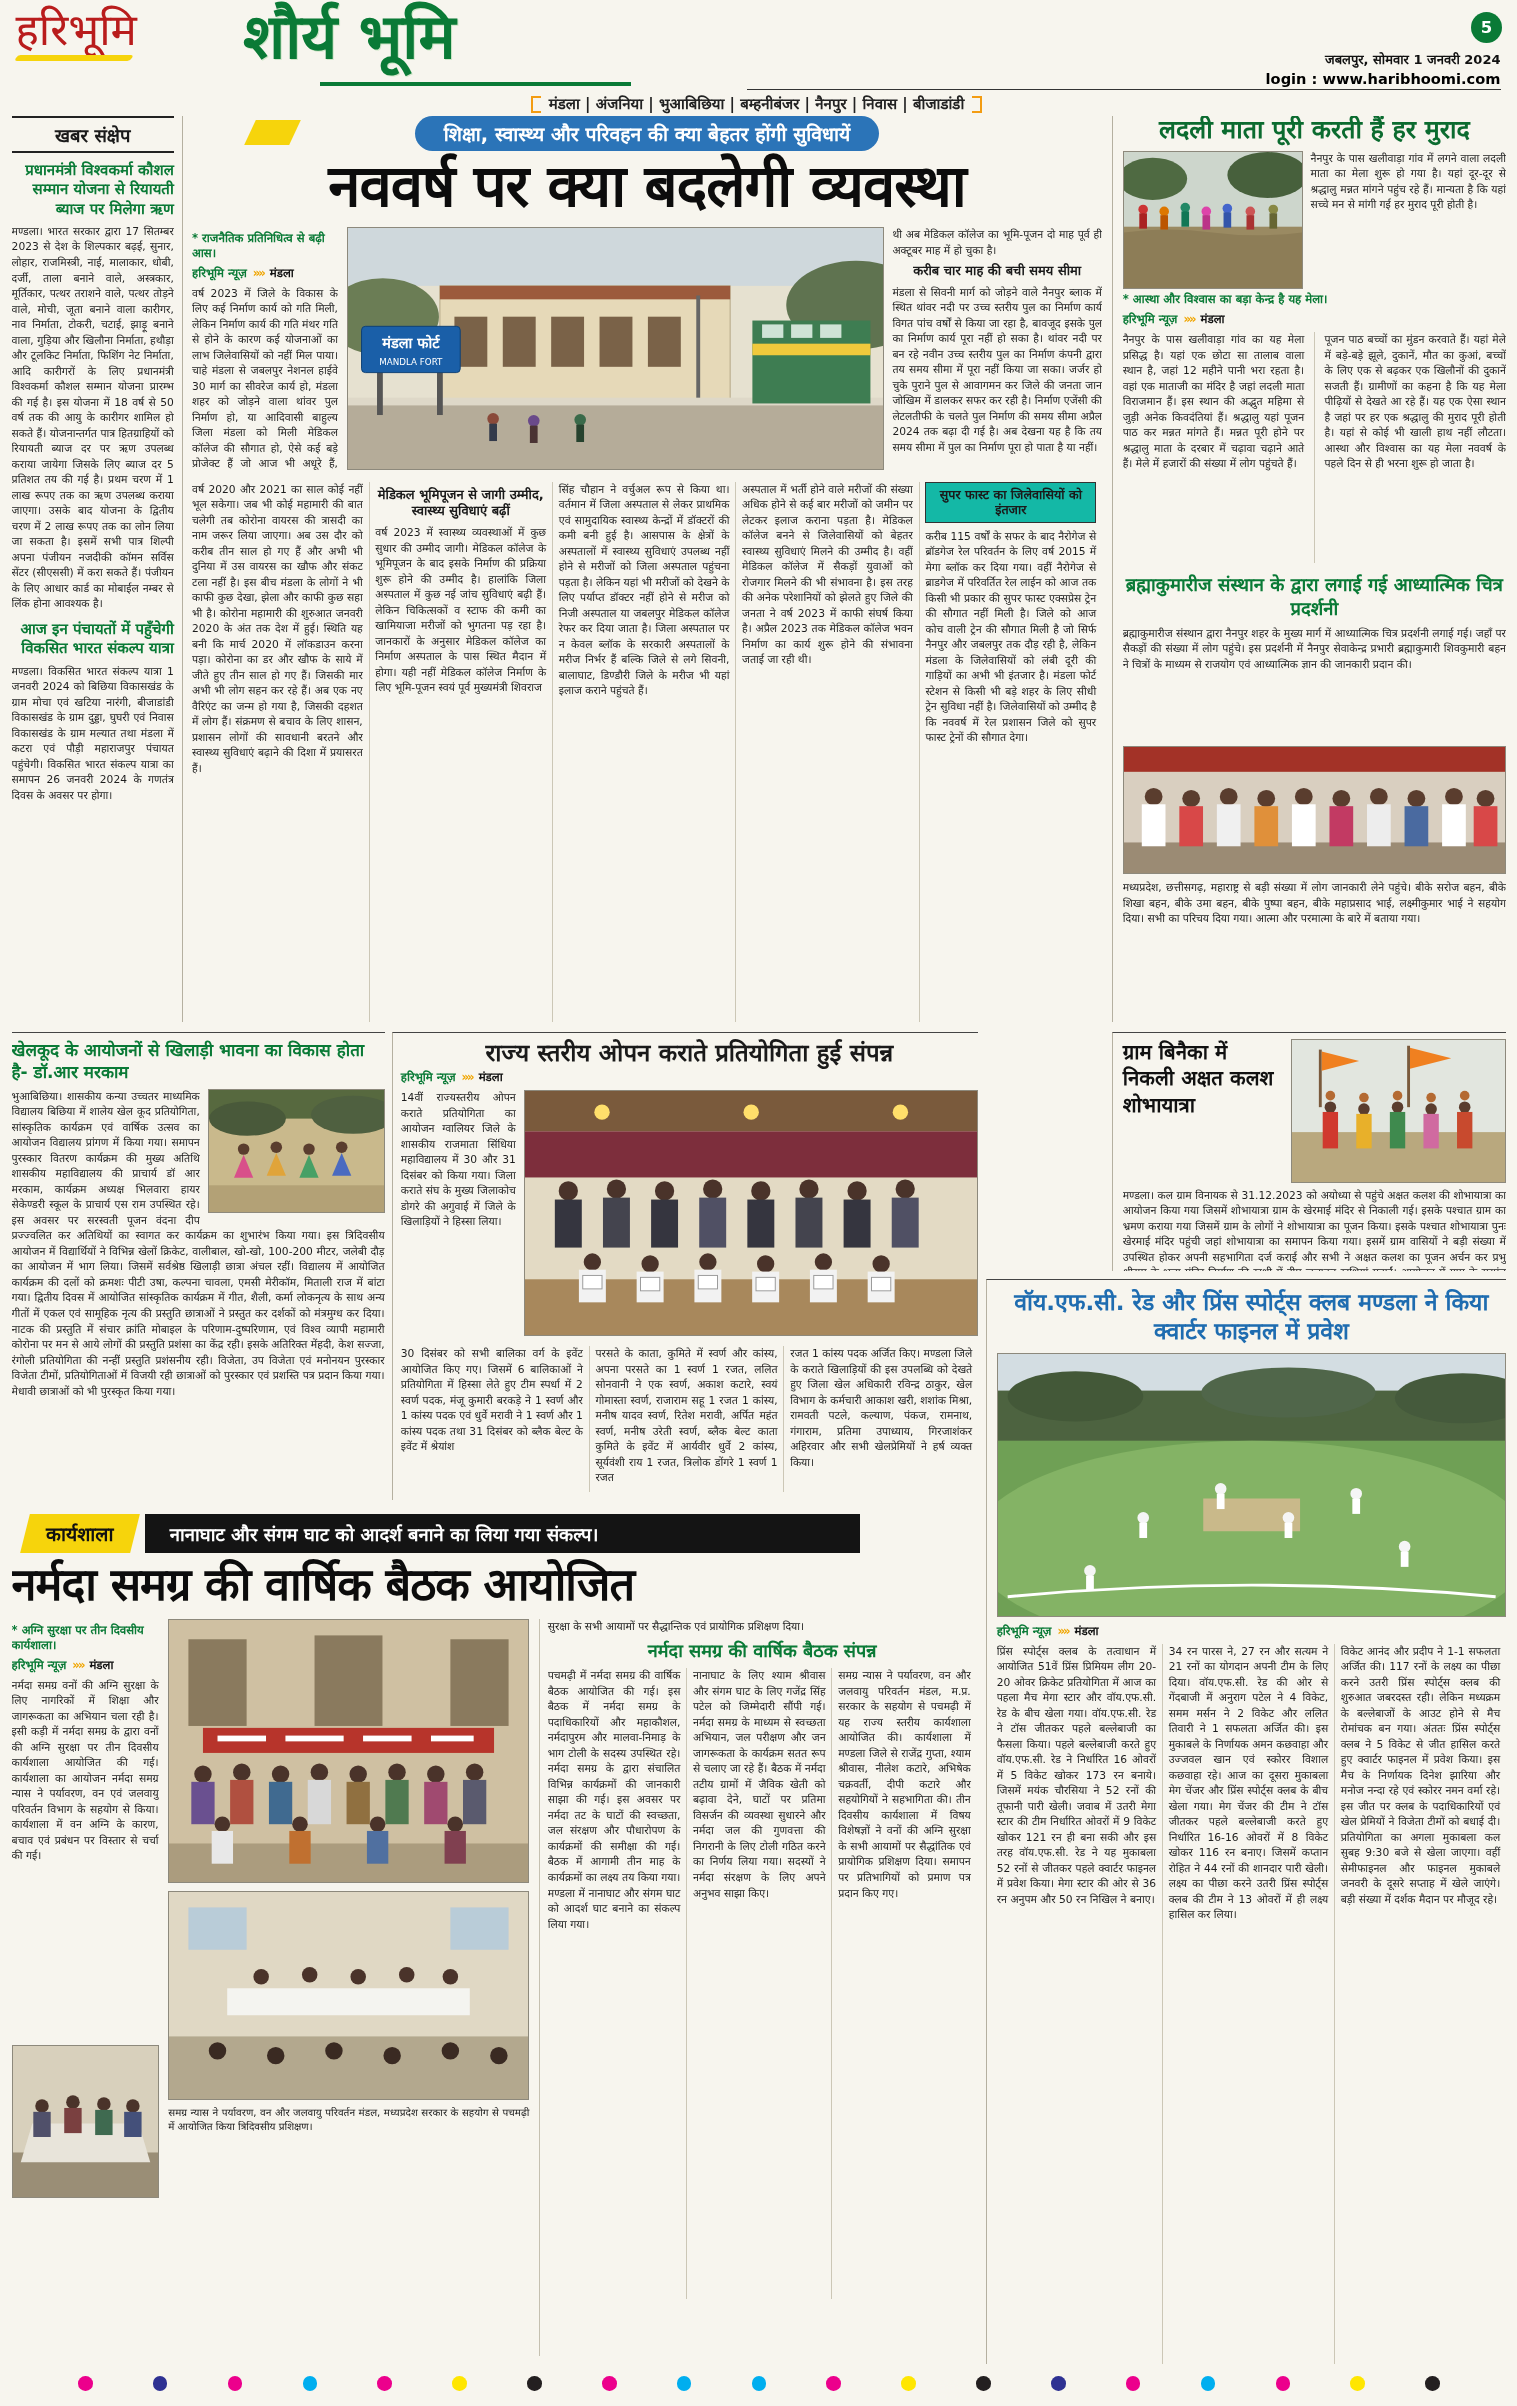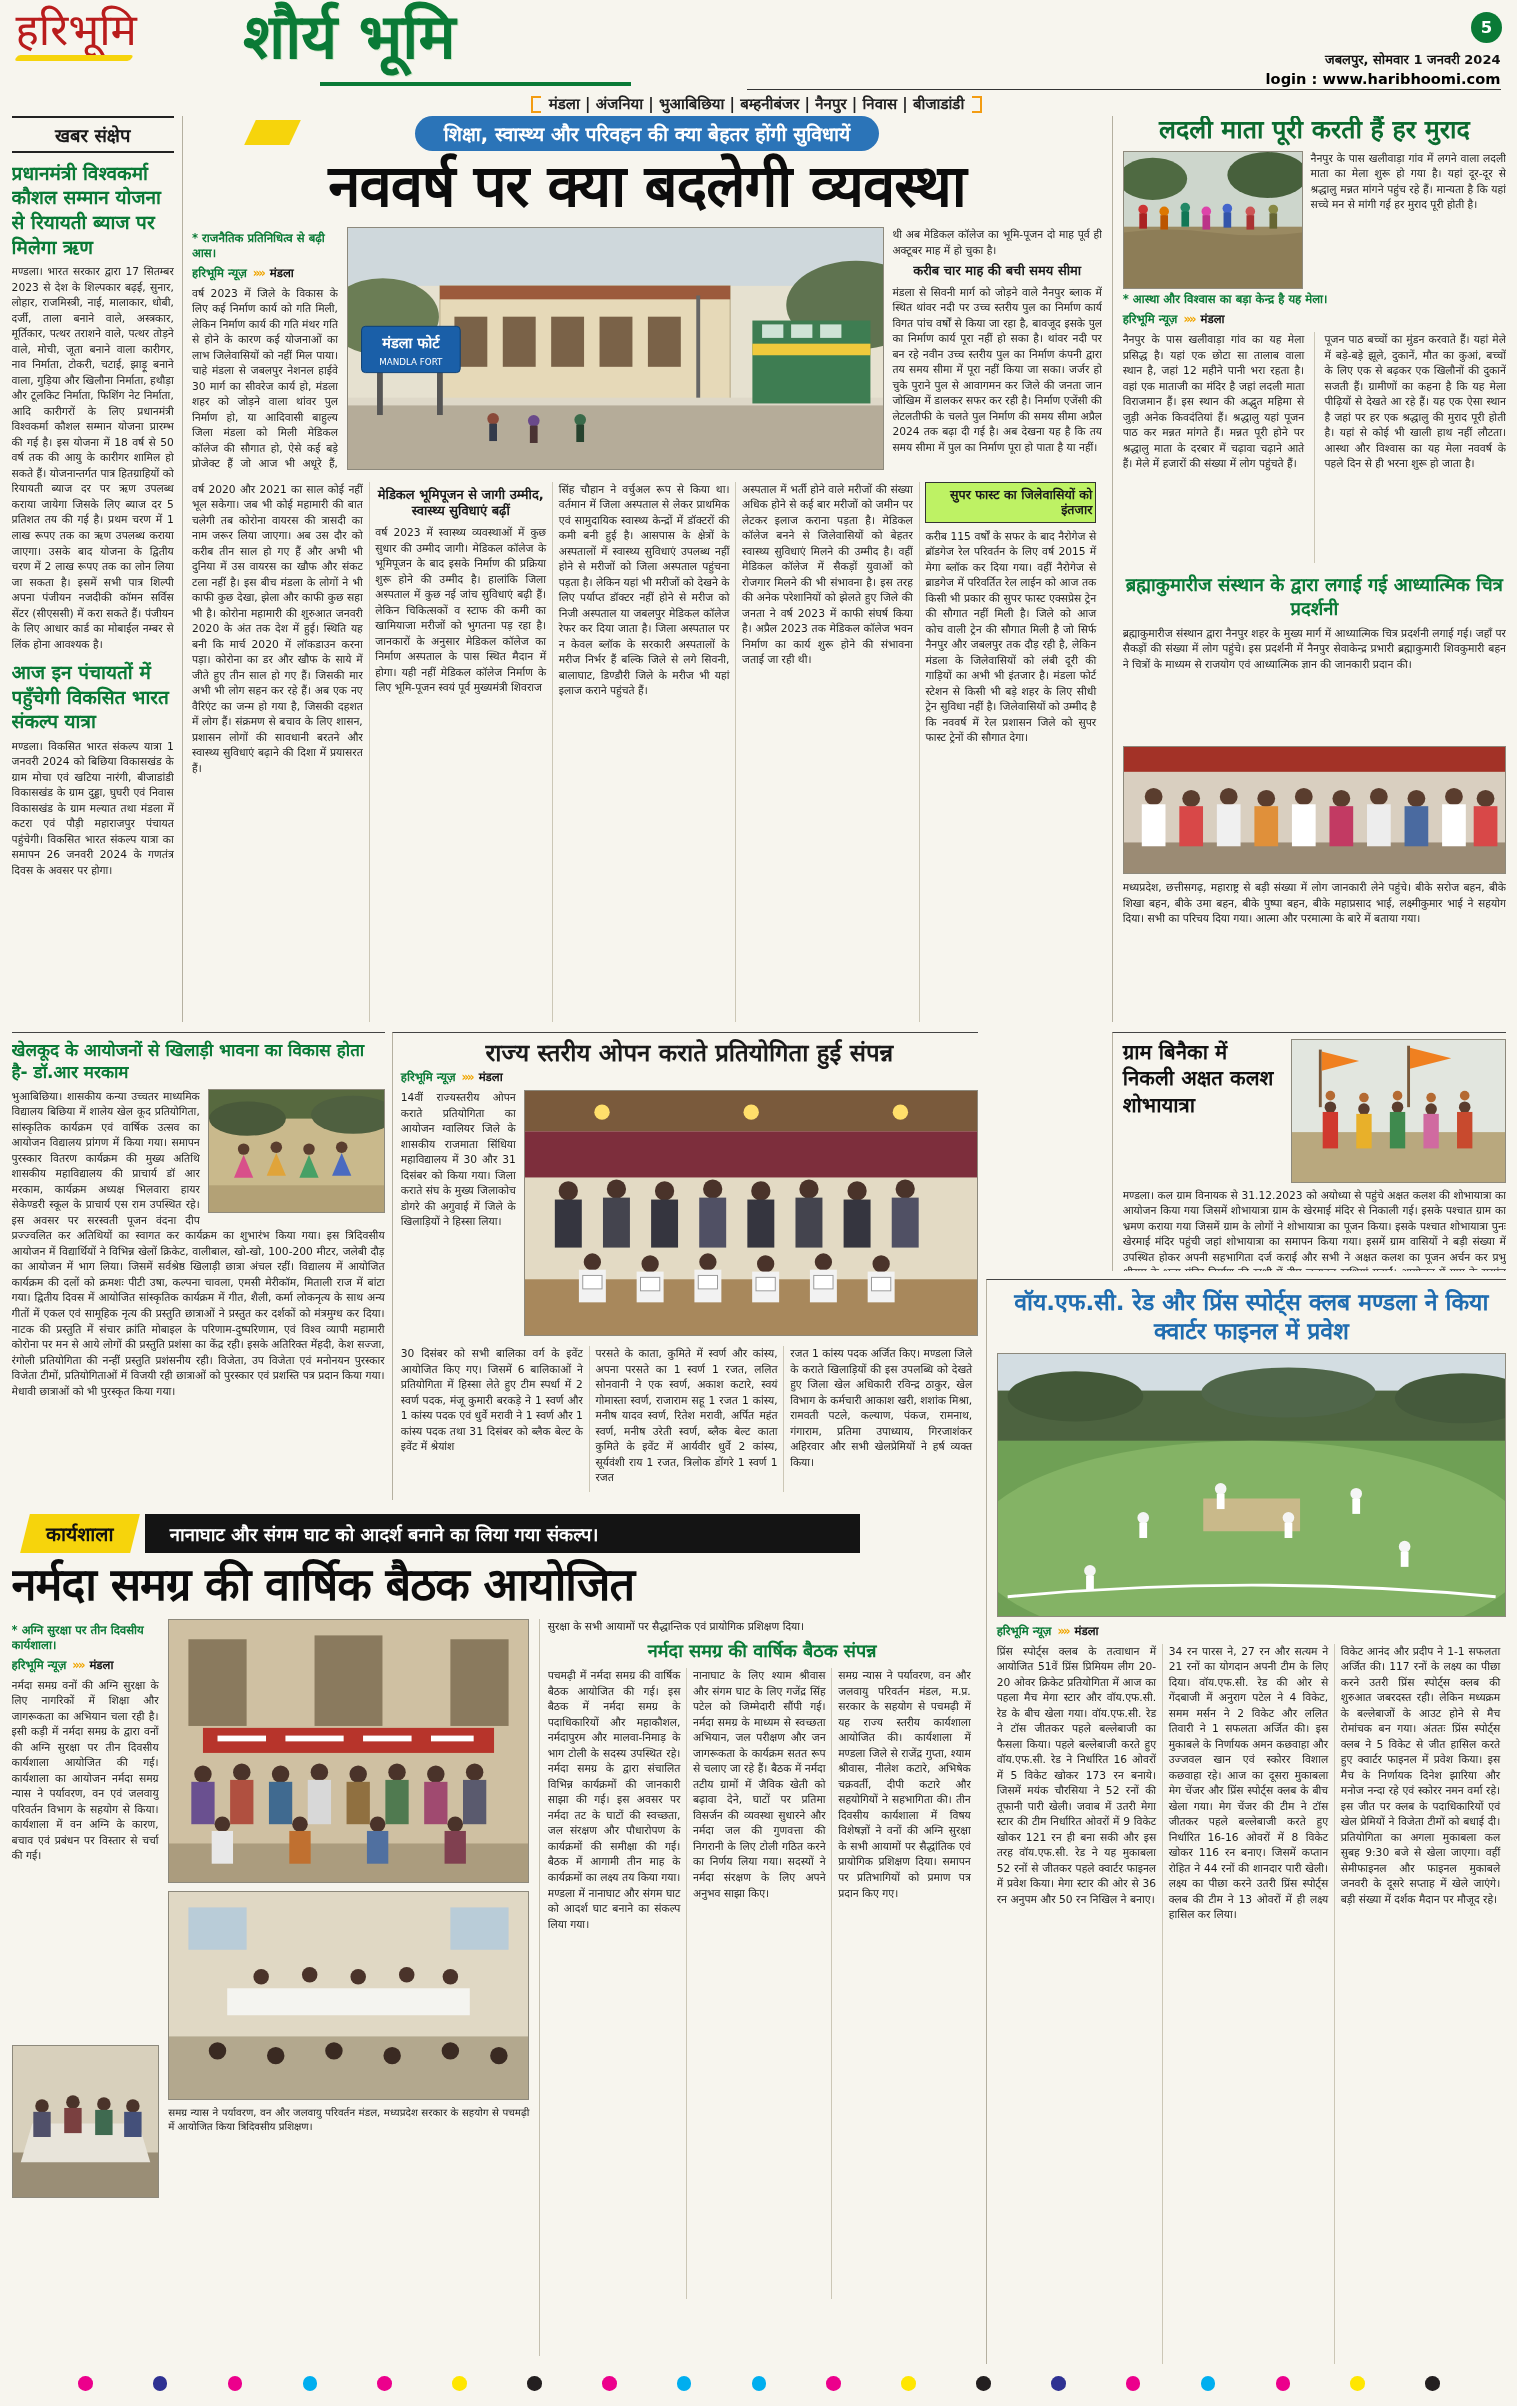--- a/index.html
+++ b/index.html
@@ -9,37 +9,37 @@
 figure{margin:0}
 svg{display:block;width:100%;height:100%}
 .ph{border:1px solid #8d897c;background:#ddd;overflow:hidden}
 .body-txt{font-size:10.7px;line-height:1.45;text-align:justify;color:#1d1d1d}
 .bullet{color:#0a7a36;font-weight:bold;font-size:11.6px;line-height:1.3;margin:3.9px 0}
 .byline{font-size:11.6px;font-weight:bold;margin:1.9px 0 5.8px;white-space:nowrap}
 .byline .ag{color:#0a7a36}
 .byline .ar{color:#f0a500;letter-spacing:-1.9px;padding:0 1.9px}
 .byline .pl{color:#111}
 .subhead{font-weight:bold;font-size:13px;line-height:1.3;text-align:center;margin:4.9px 0}
-.boxhead{border:1.5px solid #333;padding:3.9px 2.9px;font-weight:bold;font-size:12.6px;line-height:1.25;text-align:right;margin:0 0 5.8px;background:#bef264}
+.boxhead{border:1.5px solid #333;padding:3.9px 2.9px;font-weight:bold;font-size:12.6px;line-height:1.25;text-align:center;margin:0 0 5.8px;background:#14b8a6}
 
 #hdr-logo{position:absolute;left:15.5px;top:7.8px;font-size:44px;font-weight:normal;color:#b91c1c;line-height:1}
 #hdr-logo .swoosh{display:block;width:116px;height:5.8px;background:#f6d40c;border-radius:2.9px;transform:skewX(-30deg);margin-top:2.9px}
 #masthead{position:absolute;left:243px;top:0px;width:466px;text-align:left;font-size:62px;font-weight:bold;color:#0a7a36;text-shadow:1px 1px 0 #cfe6c8;line-height:1.2}
 #masthead-underline{position:absolute;left:320px;top:82px;width:311px;height:3.9px;background:#0a7a36}
 #page-circle{position:absolute;left:1471px;top:11.6px;width:31px;height:31px;border-radius:50%;background:#0a7a36;color:#fff;display:flex;align-items:center;justify-content:center;font-size:16.5px;font-weight:bold}
 #dateline{position:absolute;right:17.5px;top:50px;font-size:13px;font-weight:bold;color:#111}
 #login{position:absolute;right:17.5px;top:70px;font-size:14.6px;font-weight:bold;color:#000}
 #hrule{position:absolute;left:747px;right:17.5px;top:89px;border-top:1.9px solid #333}
 #locations{position:absolute;left:388px;top:91px;width:737px;text-align:center;font-size:15px;font-weight:bold;color:#222;padding:1.9px 0}
 #locations .brk{display:inline-block;width:9.7px;height:17.5px;border:2.9px solid #f39c12;border-right:none;vertical-align:middle;margin-right:7.8px}
 #locations .brk.r{border:2.9px solid #f39c12;border-left:none;margin:0 0 0 7.8px}
 
 #briefs{position:absolute;left:11.6px;top:116px;width:171px;height:906px;padding-right:7.8px;border-right:1px solid #b5b0a0;overflow:hidden}
 .briefs-head{font-size:18.4px;font-weight:bold;text-align:center;border-top:2.9px double #222;border-bottom:2.9px double #222;padding:3.9px 0;margin-bottom:7.8px}
-.brief-hl{color:#0a7a36;font-size:19px;line-height:1.3;font-weight:bold;text-align:left;margin:7.8px 0 4.9px}
+.brief-hl{color:#0a7a36;font-size:15px;line-height:1.3;font-weight:bold;text-align:right;margin:7.8px 0 4.9px}
 
 #lead{position:absolute;left:192px;top:116px;width:910px;height:906px;overflow:hidden}
 .kicker-wrap{position:relative;display:flex;justify-content:center;margin-bottom:3.9px}
 .kicker-accent{position:absolute;left:58px;top:3.9px;width:45px;height:25px;background:#f6d40c;transform:skewX(-25deg)}
 .kicker{position:relative;background:#2b74b8;color:#fff;font-weight:bold;font-size:19.4px;padding:3.9px 29px;border-radius:17.5px}
 .lead-hl{font-size:58px;font-weight:bold;color:#0c0c0c;text-align:center;line-height:1.08;letter-spacing:-1px;margin:3.9px 0 9.7px}
 .lead-rowA{display:flex;gap:8.7px;height:245px;overflow:hidden}
 .lead-intro{width:146px;overflow:hidden}
 .lead-photo{width:537px;height:243px}
 .lead-colR{flex:1;overflow:hidden}

